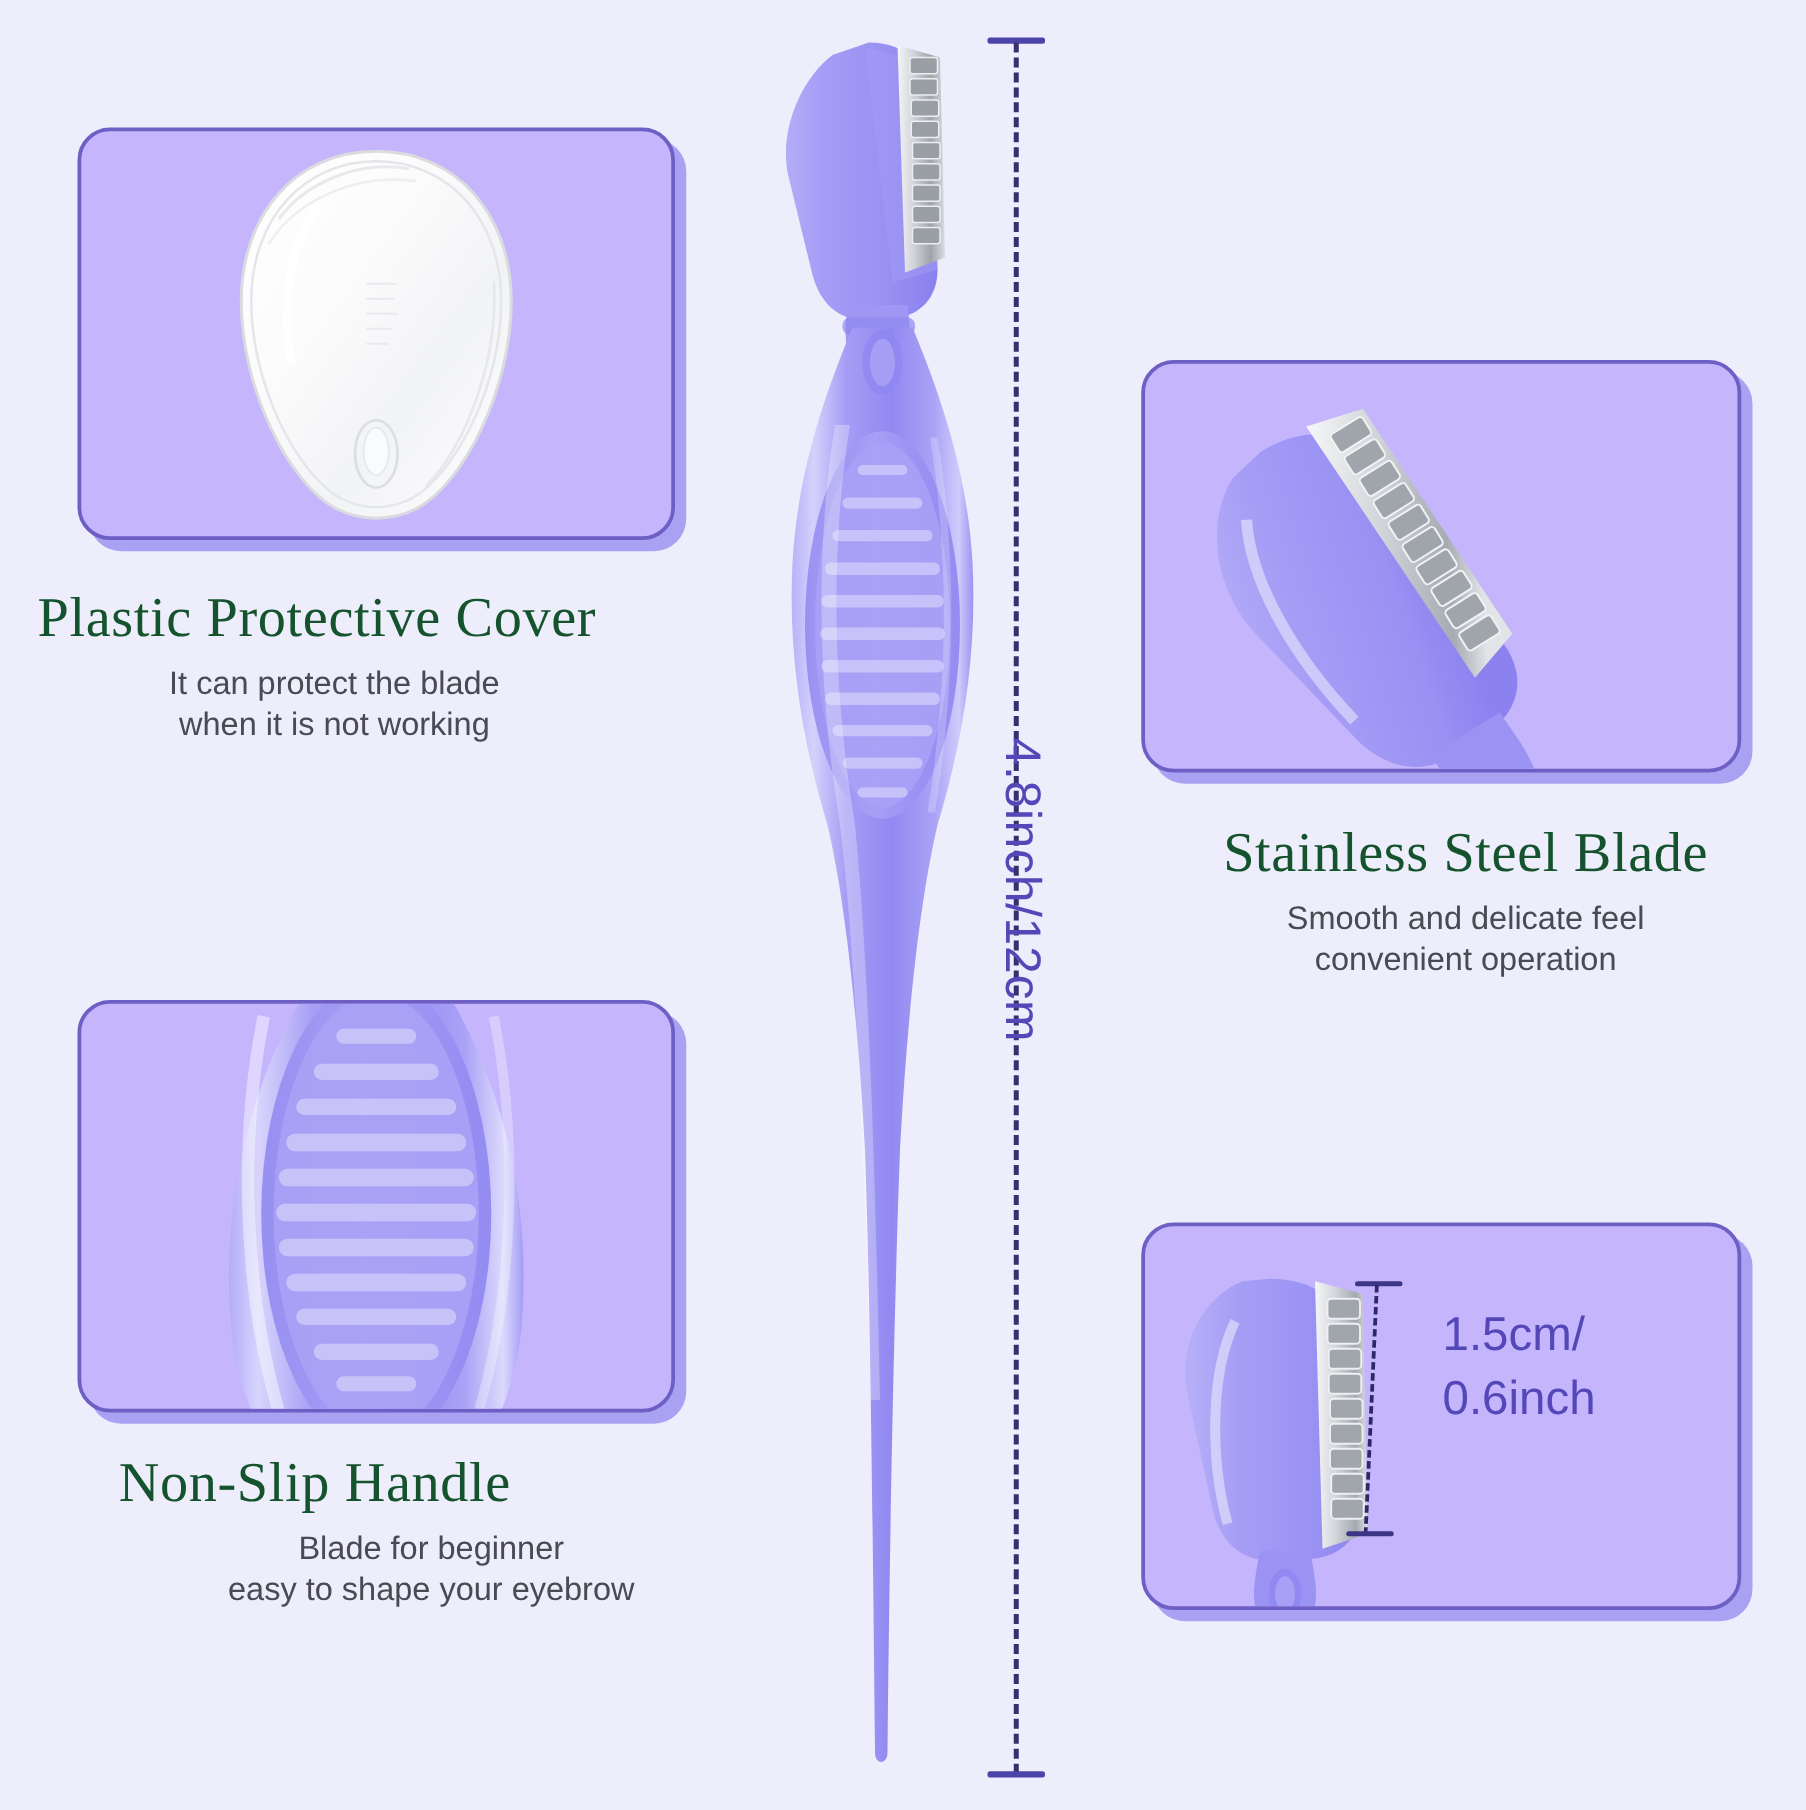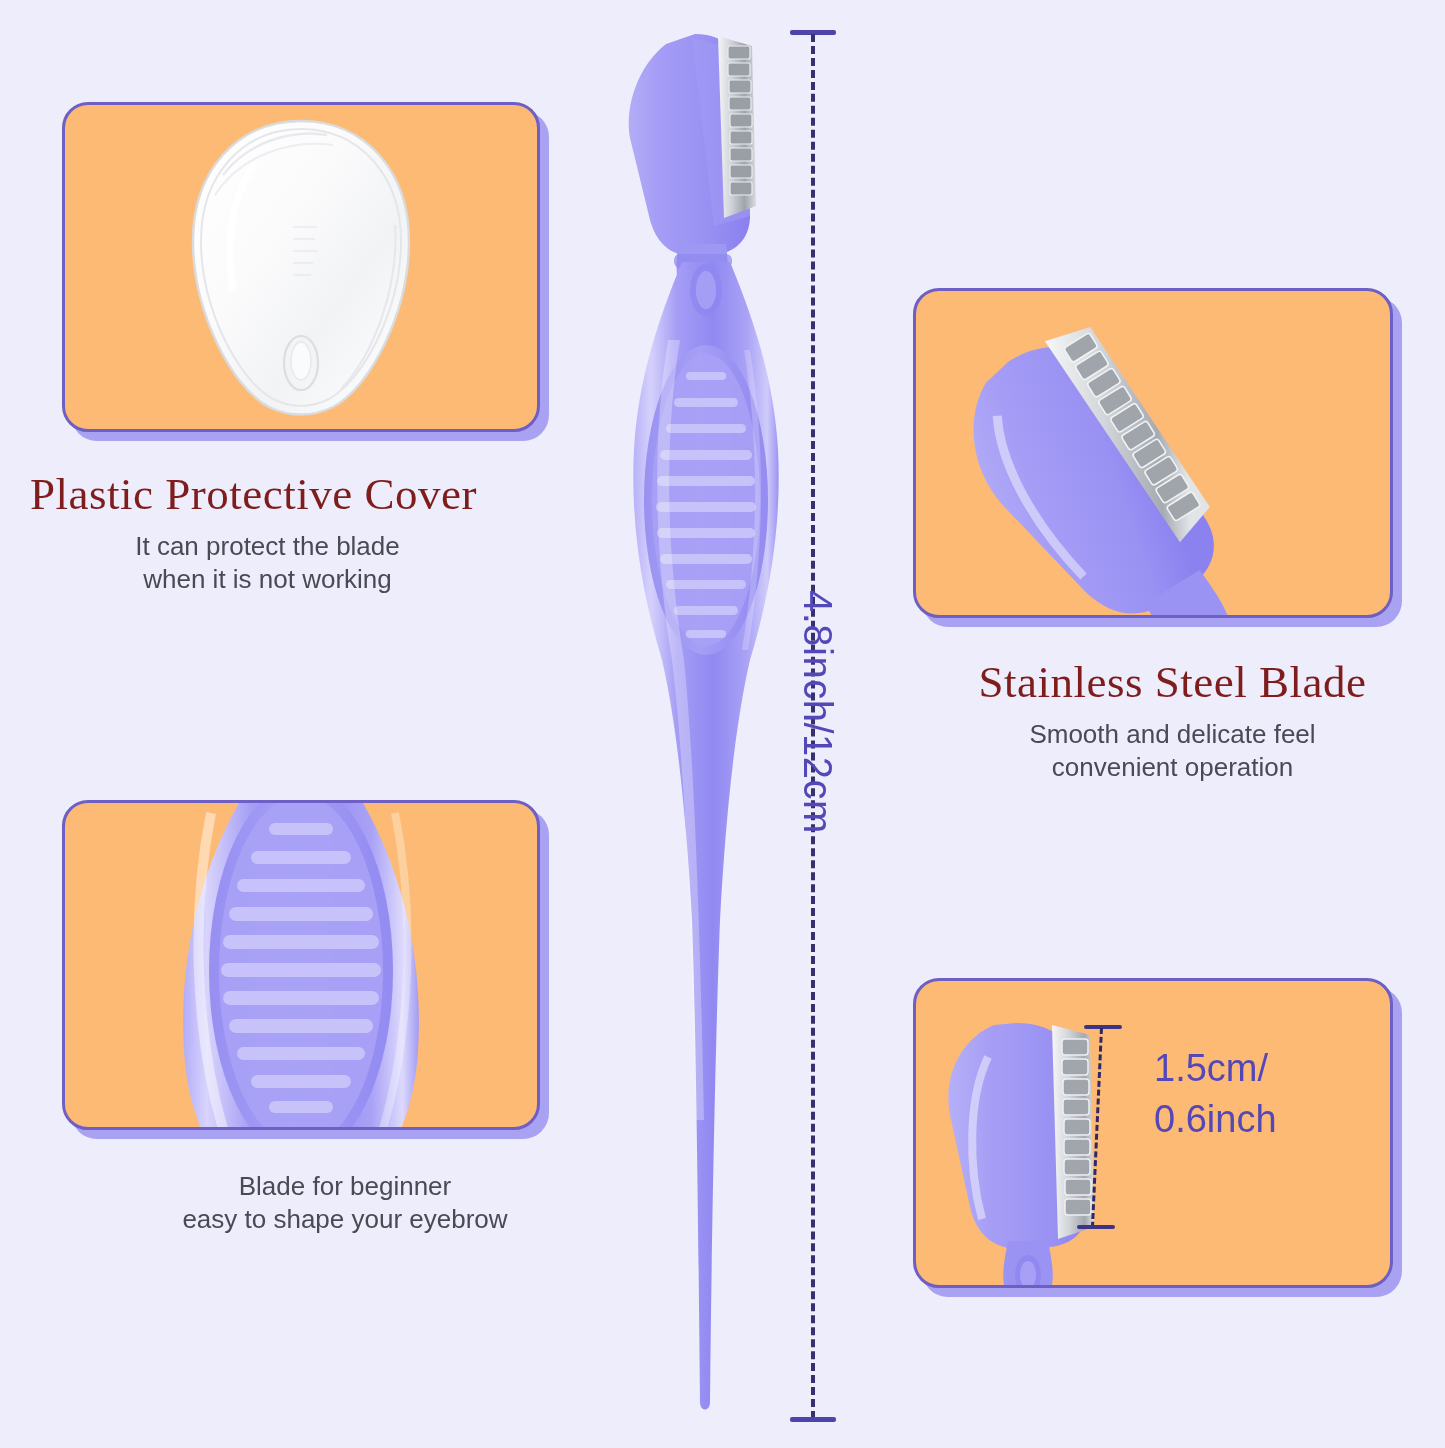--- a/index.html
+++ b/index.html
@@ -33,39 +33,39 @@
     width: 100%;
     height: 100%;
     background: #a9a2f2;
     border-radius: 26px;
   }
   .card {
     position: absolute;
     left: 0; top: 0;
     width: 100%;
     height: 100%;
-    background: #fdba74;
+    background: #c4b5fd;
     border: 3px solid #6d5fc4;
     border-radius: 26px;
     box-sizing: border-box;
     overflow: hidden;
   }
 
   
   #card-cover      { left: 62px;  top: 102px;  width: 478px; height: 330px; }
   #card-blade      { left: 913px; top: 288px;  width: 480px; height: 330px; }
   #card-handle     { left: 62px;  top: 800px;  width: 478px; height: 330px; }
   #card-dimension  { left: 913px; top: 978px;  width: 480px; height: 310px; }
 
   
   .feature-text { position: absolute; }
   .feature-title {
     font-family: "Liberation Serif", serif;
     font-size: 45px;
-    color: #7f1d1d;
+    color: #14532d;
     letter-spacing: 0.5px;
     white-space: nowrap;
     margin: 0;
     font-weight: 400;
   }
   .feature-desc {
     font-family: "Liberation Sans", sans-serif;
     font-size: 26px;
     line-height: 1.28;
     color: #4a4a55;
@@ -404,20 +404,21 @@
           <rect x="204" y="298" width="64" height="12" rx="6"></rect>
         </g>
 
         <path d="M 146,10 C 126,110 130,230 158,326" fill="none" stroke="#ffffff" stroke-width="10" opacity="0.45"></path>
         <path d="M 330,10 C 350,110 346,230 318,326" fill="none" stroke="#ffffff" stroke-width="8" opacity="0.32"></path>
       </svg>
     </div>
   </div>
 
   <div class="feature-text" id="text-handle">
+    <p class="feature-title">Non-Slip Handle</p>
     <p class="feature-desc">Blade for beginner
 easy to shape your eyebrow</p>
   </div>
 
   <div class="card-wrap" id="card-dimension">
     <div class="card-shadow"></div>
     <div class="card">
       <svg width="474" height="304" viewBox="0 0 474 304" style="position:absolute; left:0; top:0;">
         <defs>
           <linearGradient id="gHead4" x1="0" y1="0" x2="1" y2="0">

